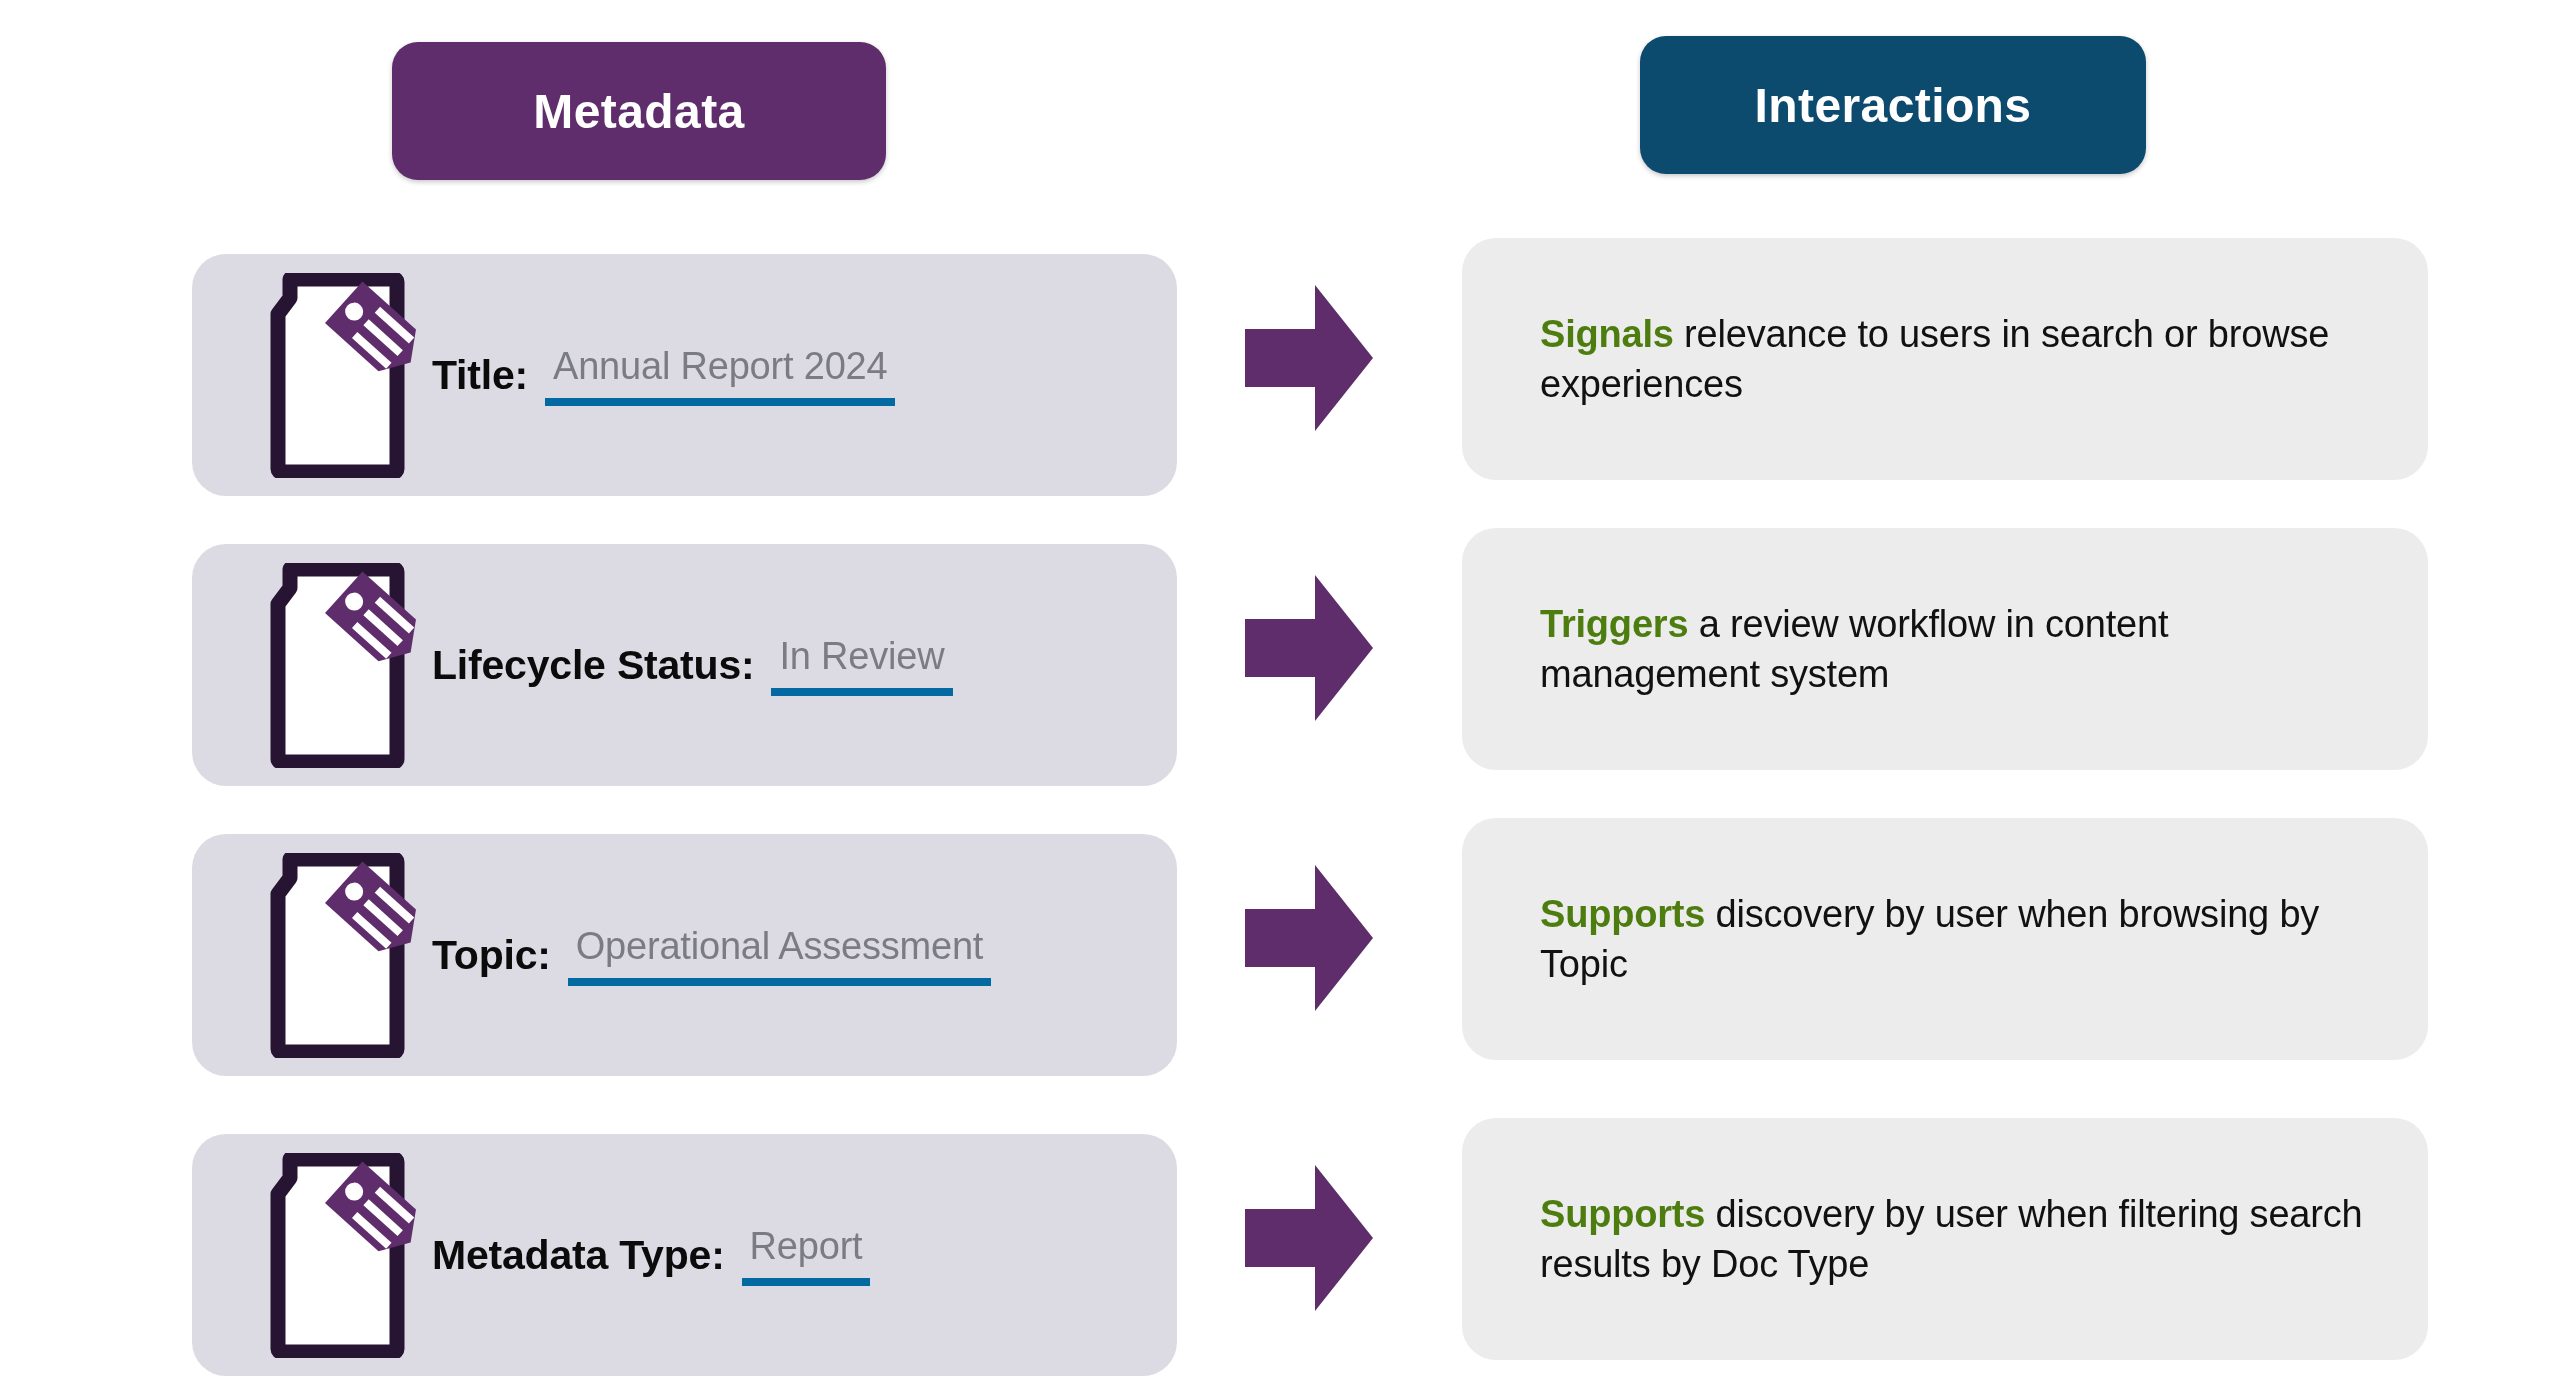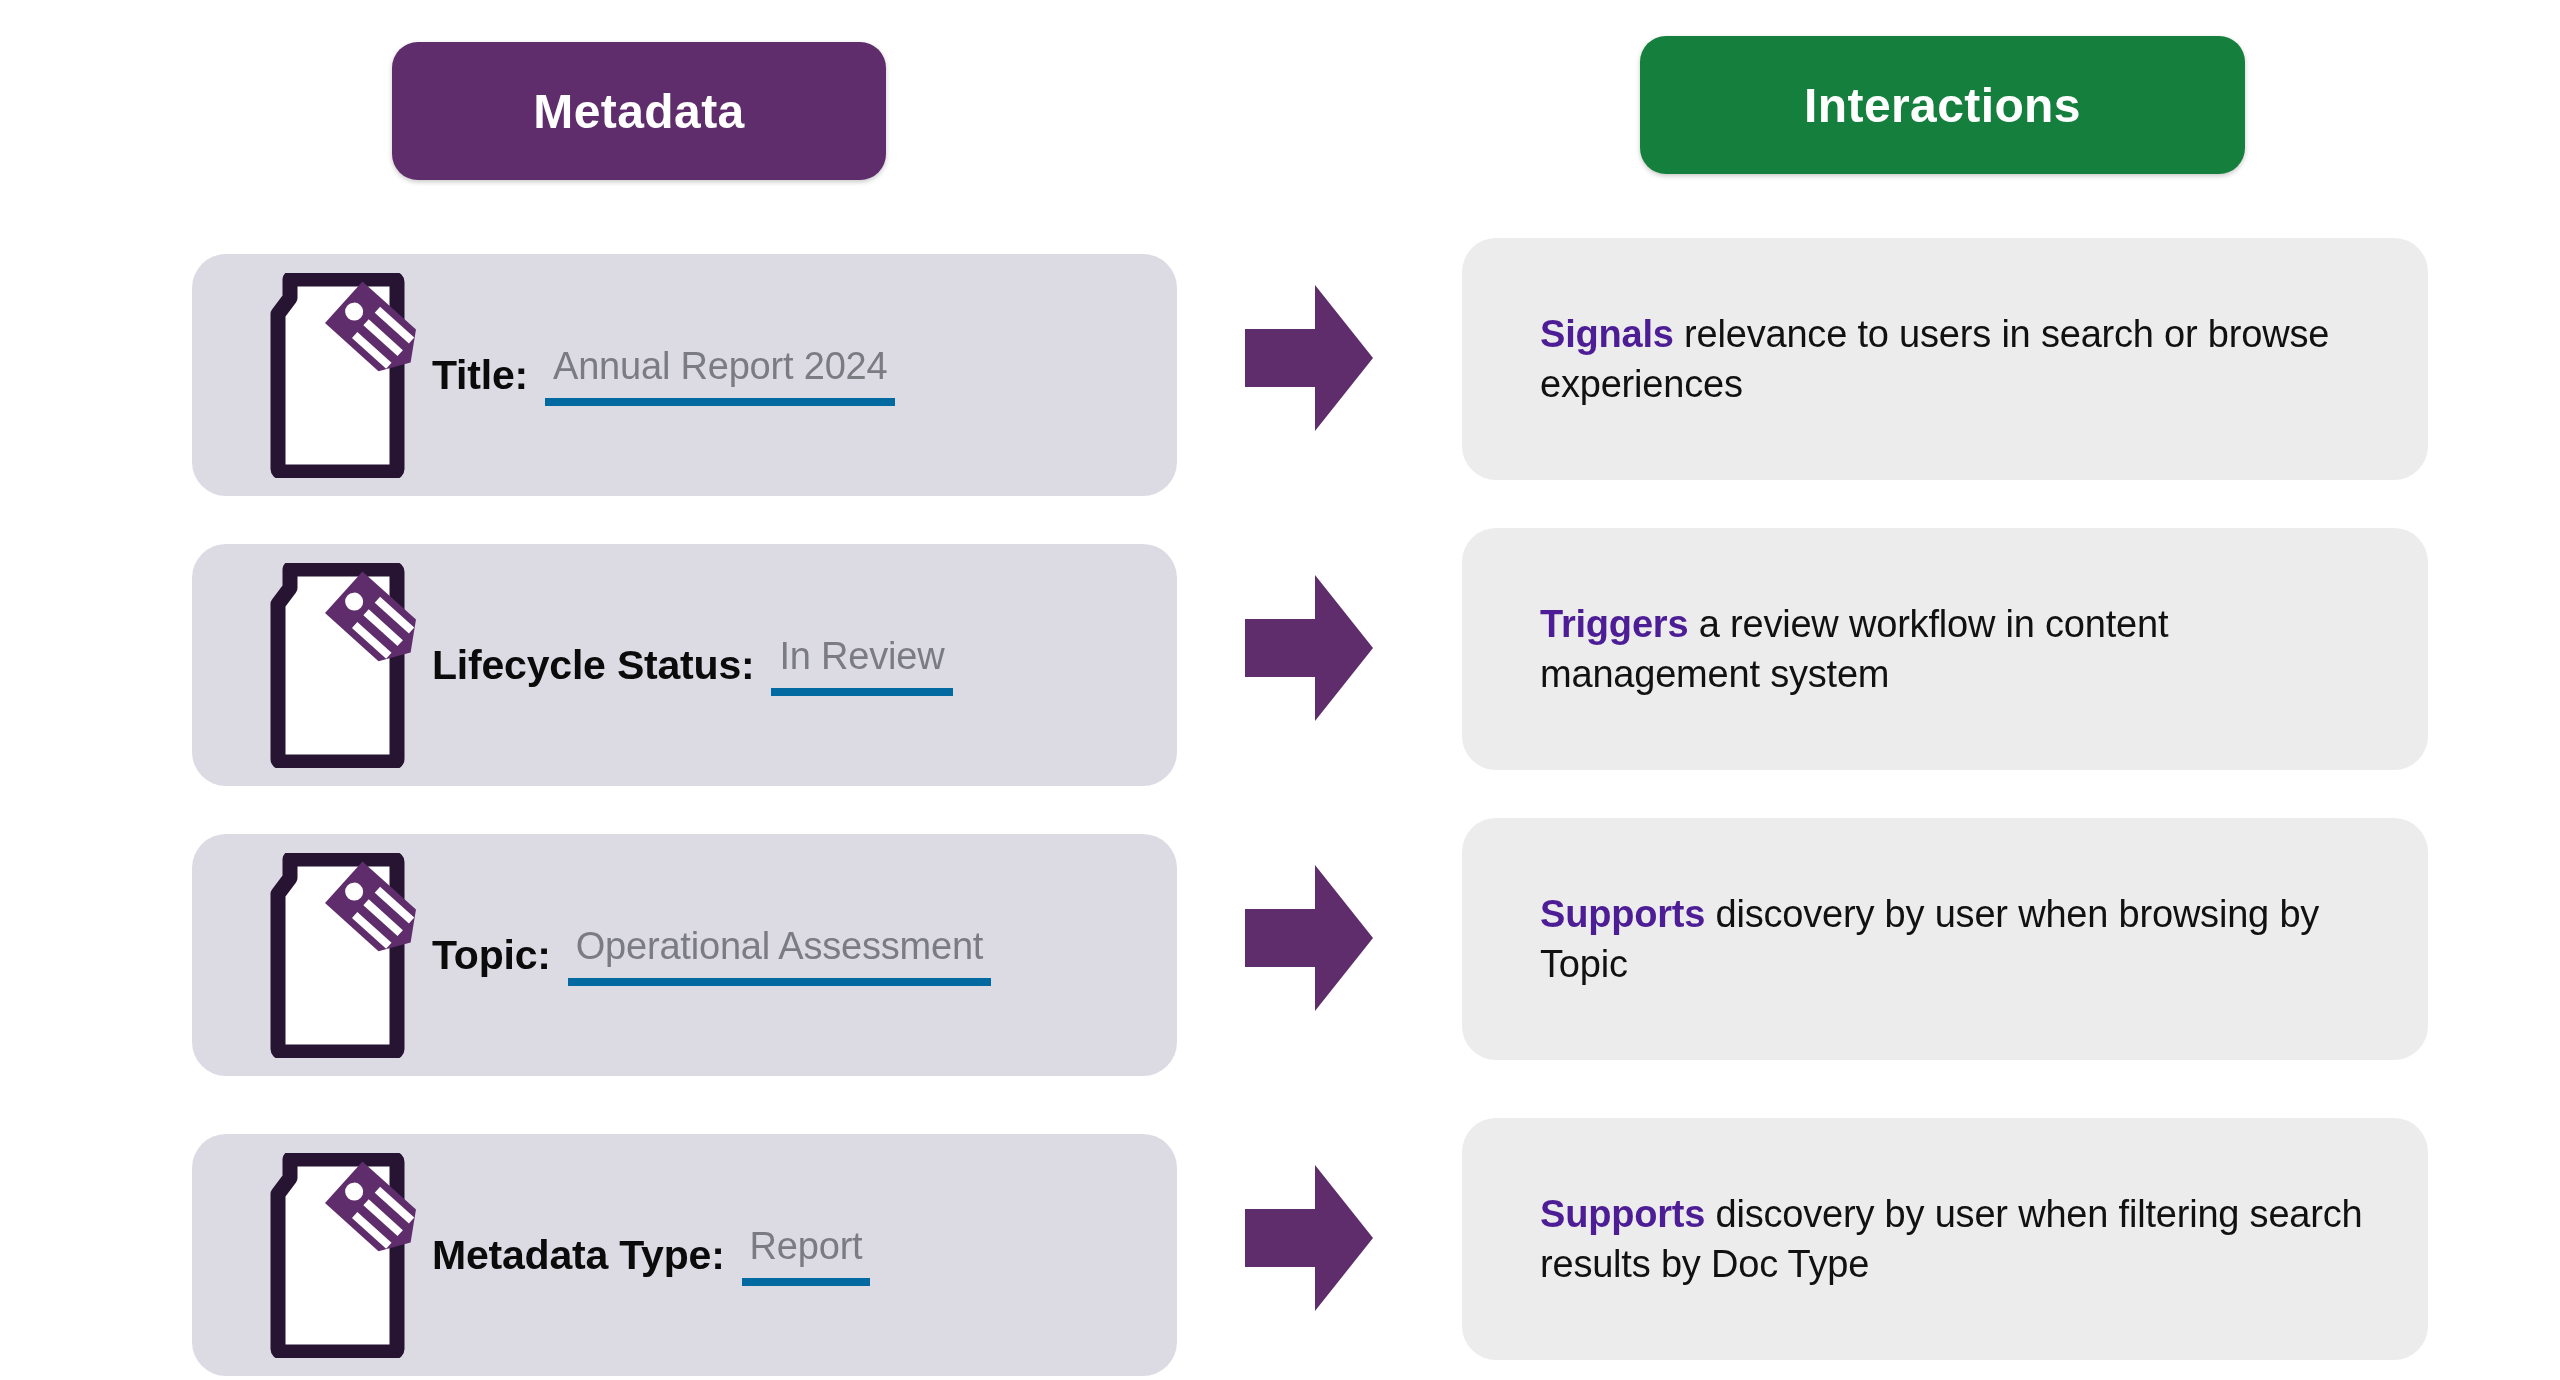--- a/index.html
+++ b/index.html
@@ -36,22 +36,22 @@
   }
   #header-metadata {
     left: 392px;
     top: 42px;
     width: 494px;
     background: #5f2d6b;
   }
   #header-interactions {
     left: 1640px;
     top: 36px;
-    width: 605px;
-    background: #15803d;
+    width: 506px;
+    background: #0c4a6e;
   }
 
   
   .row {
     position: absolute;
     left: 0;
     width: 2560px;
     height: 242px;
   }
   #row-0 { top: 238px; }
@@ -136,21 +136,21 @@
   }
   .inter-text {
     padding: 0 60px 0 78px;
     font-size: 38px;
     line-height: 1.32;
     color: #111111;
     letter-spacing: -0.2px;
   }
   .inter-text .lead {
     font-weight: bold;
-    color: #4c1d95;
+    color: #4d7c0f;
   }
 </style>
 </head>
 <body>
 
 <div id="board">
 
   <div class="col-header" id="header-metadata">
     <span>Metadata</span>
   </div>

